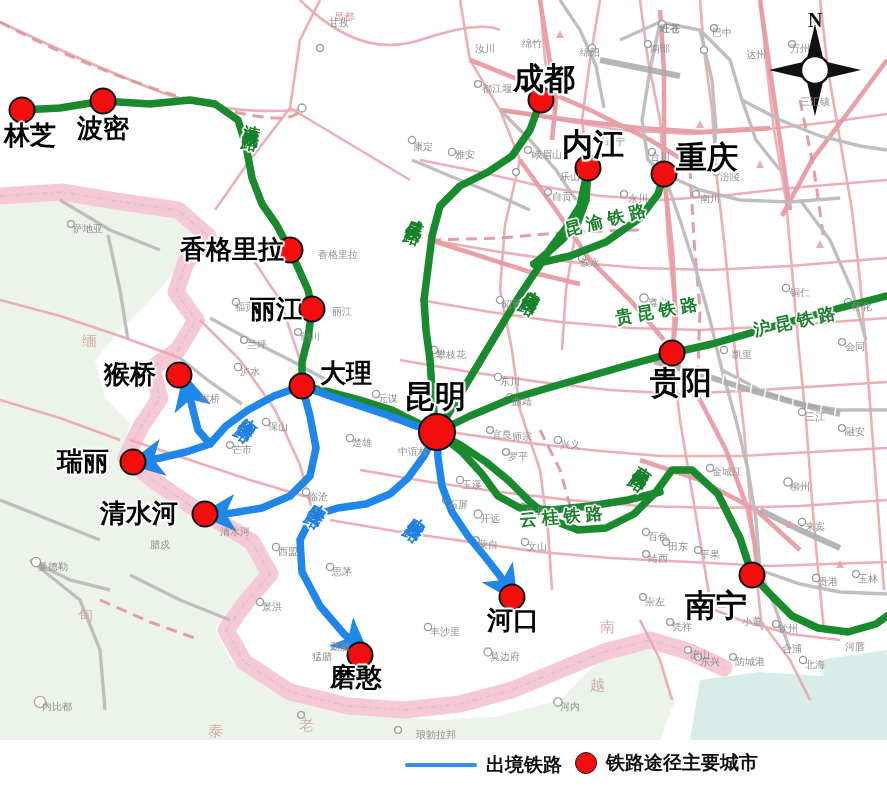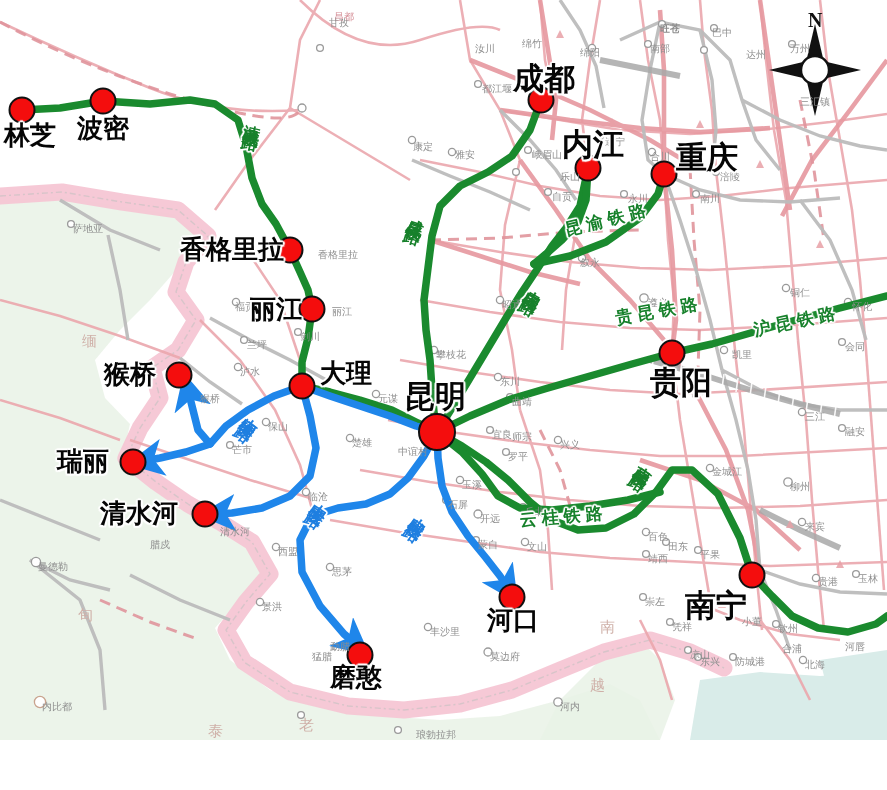--- a/index.html
+++ b/index.html
@@ -460,15 +460,23 @@
       <div class="lbl city-lbl big" style="left: 513px; top: 63px;">成都</div>
       <div class="lbl city-lbl big" style="left: 562px; top: 129px;">内江</div>
       <div class="lbl city-lbl big" style="left: 676px; top: 142px;">重庆</div>
       <div class="lbl city-lbl big" style="left: 650px; top: 367px;">贵阳</div>
       <div class="lbl city-lbl big" style="left: 685px; top: 590px;">南宁</div>
     </div>
 
   <div id="legend">
 
 
-
+    <div class="lg-item" style="left:405px;top:10px;">
+      <div class="lg-line" style="background:#2e90e8"></div>
+      <div class="lg-text">出境铁路</div>
+    </div>
+
+    <div class="lg-item" style="left:575px;top:8px;">
+      <div class="lg-dot"></div>
+      <div class="lg-text">铁路途径主要城市</div>
+    </div>
   </div>
 </div>
 
 </body></html>

